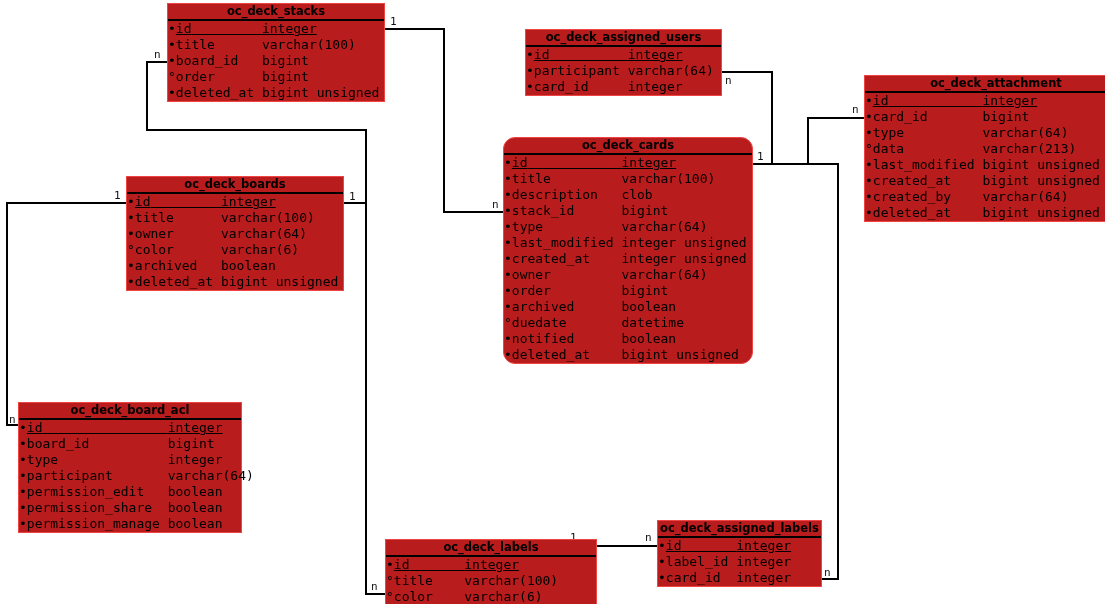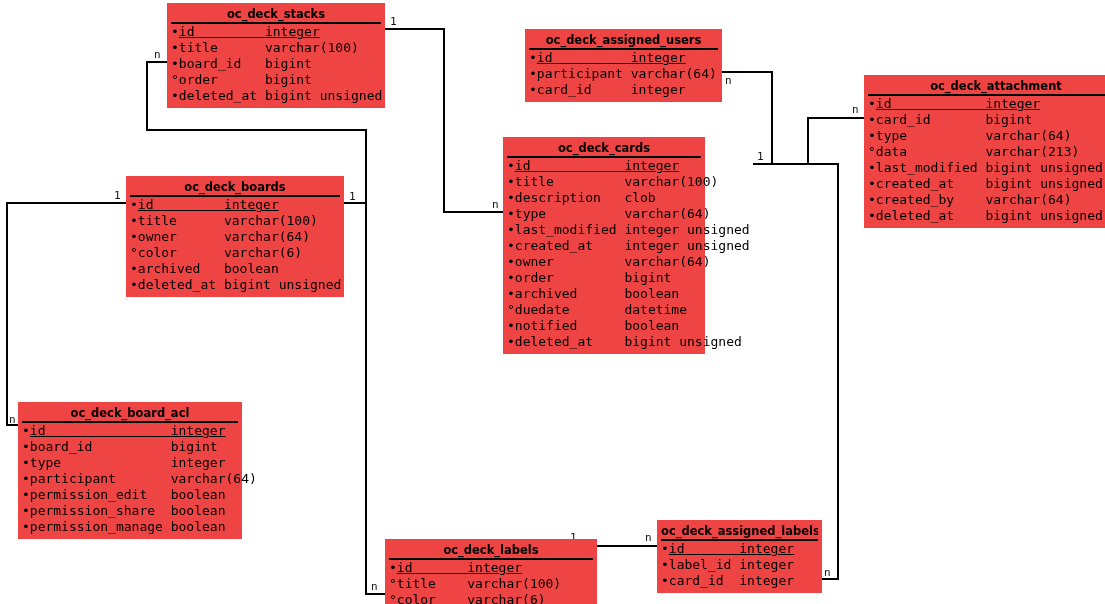--- a/index.html
+++ b/index.html
@@ -1,18 +1,18 @@
 <!DOCTYPE html>
 <html><head>
 <meta charset="utf-8">
 <style>
   html,body { margin:0; padding:0; background:#fff; }
   #diagram { position:relative; width:1105px; height:604px; background:#fff; overflow:hidden; }
   #wires { position:absolute; left:0; top:0; z-index:0; }
-  .table { position:absolute; background:#ef4444; border:4px solid #ef4444; box-sizing:border-box; z-index:1; }
+  .table { position:absolute; background:#b91c1c; border:1px solid #ef4444; box-sizing:border-box; z-index:1; }
   .thead { height:15px; line-height:15px; border-bottom:2px solid #000; text-align:center;
            font-family:"DejaVu Sans", sans-serif; font-weight:bold; font-size:11.5px; color:#000;
            white-space:nowrap; overflow:hidden; }
   .trow { height:16px; line-height:16px; font-family:"DejaVu Sans Mono", monospace; font-size:13px;
           color:#000; white-space:pre; padding-left:0; }
   .marker { display:inline-block; width:1ch; }
   .cwrap.pk { text-decoration: underline; text-decoration-thickness: 1px; }
   svg text { font-family:"DejaVu Sans Mono", monospace; font-size:11px; fill:#111; }
   svg polyline { fill:none; stroke:#000; stroke-width:2; shape-rendering:crispEdges; }
 </style>
@@ -70,25 +70,26 @@
     </div>
     <div class="table" style="left: 126px; top: 176px; width: 218px;">
       <div class="thead">oc_deck_boards</div>
       <div class="trow"><span class="marker">•</span><span class="cwrap pk"><span>id</span><span>         </span><span>integer</span></span></div>
       <div class="trow"><span class="marker">•</span><span class="cwrap"><span>title</span><span>      </span><span>varchar(100)</span></span></div>
       <div class="trow"><span class="marker">•</span><span class="cwrap"><span>owner</span><span>      </span><span>varchar(64)</span></span></div>
       <div class="trow"><span class="marker">°</span><span class="cwrap"><span>color</span><span>      </span><span>varchar(6)</span></span></div>
       <div class="trow"><span class="marker">•</span><span class="cwrap"><span>archived</span><span>   </span><span>boolean</span></span></div>
       <div class="trow"><span class="marker">•</span><span class="cwrap"><span>deleted_at</span><span> </span><span>bigint unsigned</span></span></div>
     </div>
-    <div class="table" style="left: 503px; top: 137px; width: 202px;">
+    <div class="table" style="left: 503px; top: 137px; width: 250px; border-radius: 12px;">
       <div class="thead">oc_deck_cards</div>
       <div class="trow"><span class="marker">•</span><span class="cwrap pk"><span>id</span><span>            </span><span>integer</span></span></div>
       <div class="trow"><span class="marker">•</span><span class="cwrap"><span>title</span><span>         </span><span>varchar(100)</span></span></div>
       <div class="trow"><span class="marker">•</span><span class="cwrap"><span>description</span><span>   </span><span>clob</span></span></div>
+      <div class="trow"><span class="marker">•</span><span class="cwrap"><span>stack_id</span><span>      </span><span>bigint</span></span></div>
       <div class="trow"><span class="marker">•</span><span class="cwrap"><span>type</span><span>          </span><span>varchar(64)</span></span></div>
       <div class="trow"><span class="marker">•</span><span class="cwrap"><span>last_modified</span><span> </span><span>integer unsigned</span></span></div>
       <div class="trow"><span class="marker">•</span><span class="cwrap"><span>created_at</span><span>    </span><span>integer unsigned</span></span></div>
       <div class="trow"><span class="marker">•</span><span class="cwrap"><span>owner</span><span>         </span><span>varchar(64)</span></span></div>
       <div class="trow"><span class="marker">•</span><span class="cwrap"><span>order</span><span>         </span><span>bigint</span></span></div>
       <div class="trow"><span class="marker">•</span><span class="cwrap"><span>archived</span><span>      </span><span>boolean</span></span></div>
       <div class="trow"><span class="marker">°</span><span class="cwrap"><span>duedate</span><span>       </span><span>datetime</span></span></div>
       <div class="trow"><span class="marker">•</span><span class="cwrap"><span>notified</span><span>      </span><span>boolean</span></span></div>
       <div class="trow"><span class="marker">•</span><span class="cwrap"><span>deleted_at</span><span>    </span><span>bigint unsigned</span></span></div>
     </div>

